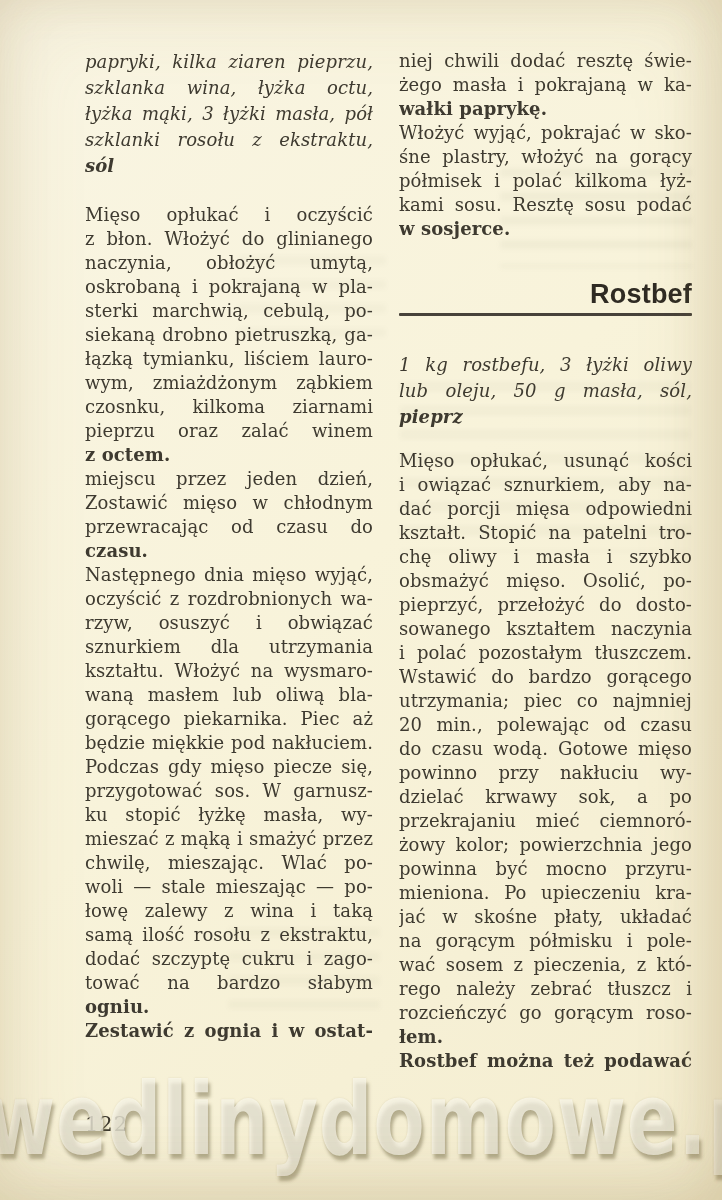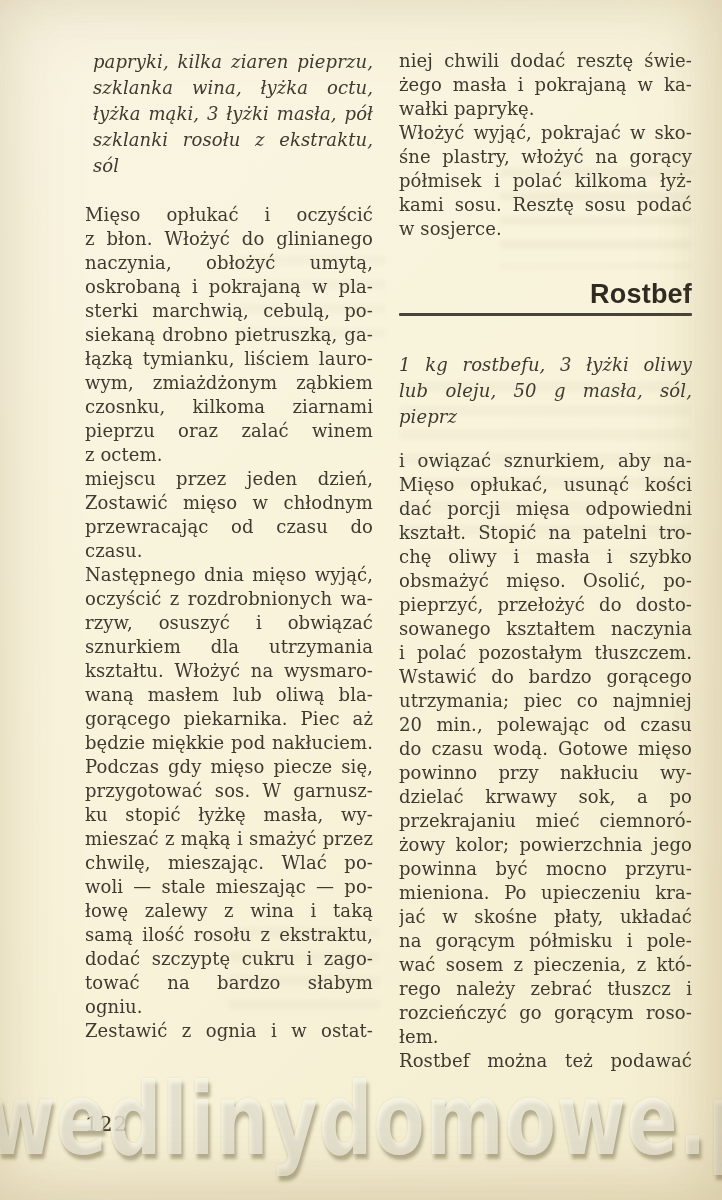--- a/index.html
+++ b/index.html
@@ -38,27 +38,27 @@
   .col-left  { left: 85px;  width: 288px; }
   .col-right { left: 399px; width: 293px; }
 
   .bodytext .line, .ingredients .line {
     text-align: justify;
     text-align-last: justify;
     overflow: hidden;
     white-space: normal;
     letter-spacing: 0.1px;
   }
-  .para .line:last-child { text-align-last: left; }
+  .para .line:last-child { text-align-last: left; font-weight: bold; }
   .para.cont .line:last-child { text-align-last: justify; }
 
   .bodytext .line { font-size: 18px; line-height: 24px; height: 24px; }
   .ingredients .line { font-size: 18px; line-height: 26px; height: 26px; font-style: italic; }
 
-  .ing-left { margin-top: 49px; margin-left: 8px; }
+  .ing-left { margin-top: 49px; }
   .body-left { margin-top: 24px; }
 
   .top-right { margin-top: 49px; }
   .heading {
     margin: 38px 0 0 0;
     font-family: "Liberation Sans", "DejaVu Sans", sans-serif;
     font-weight: 700;
     font-size: 27px;
     line-height: 30px;
     color: #2f2b23;
@@ -185,22 +185,22 @@
     <div class="rule"></div>
     <div class="ingredients ing-right">
         <div class="para">
           <div class="line">1 kg rostbefu, 3 łyżki oliwy</div>
           <div class="line">lub oleju, 50 g masła, sól,</div>
           <div class="line">pieprz</div>
         </div>
       </div>
     <div class="bodytext body-right">
         <div class="para">
+          <div class="line">Mięso opłukać, usunąć kości</div>
           <div class="line">i owiązać sznurkiem, aby na-</div>
-          <div class="line">Mięso opłukać, usunąć kości</div>
           <div class="line">dać porcji mięsa odpowiedni</div>
           <div class="line">kształt. Stopić na patelni tro-</div>
           <div class="line">chę oliwy i masła i szybko</div>
           <div class="line">obsmażyć mięso. Osolić, po-</div>
           <div class="line">pieprzyć, przełożyć do dosto-</div>
           <div class="line">sowanego kształtem naczynia</div>
           <div class="line">i polać pozostałym tłuszczem.</div>
           <div class="line">Wstawić do bardzo gorącego</div>
           <div class="line">utrzymania; piec co najmniej</div>
           <div class="line">20 min., polewając od czasu</div>

